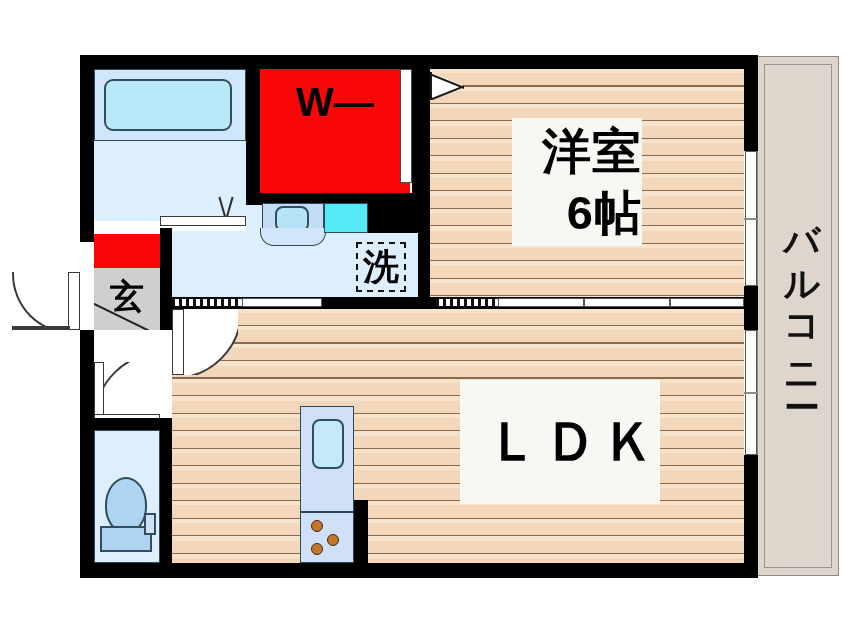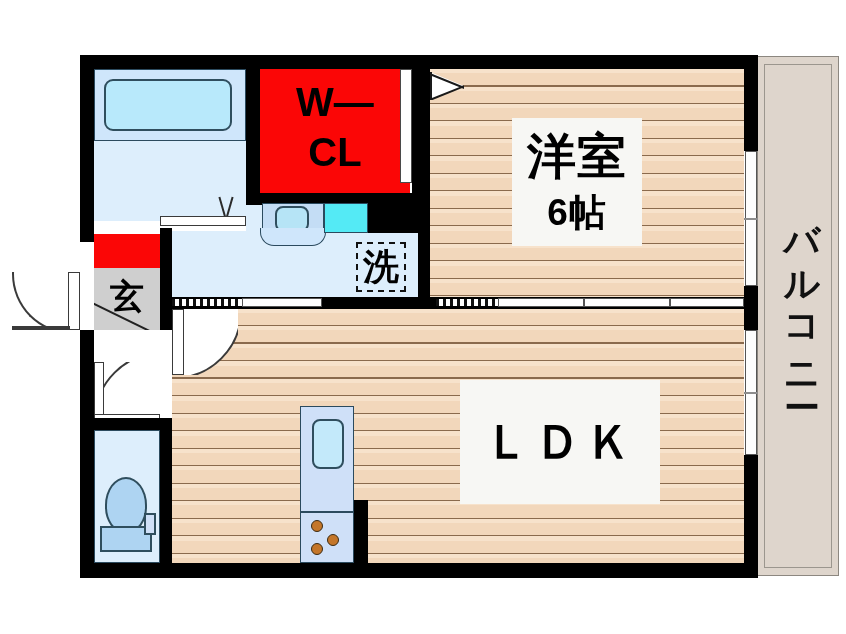--- a/index.html
+++ b/index.html
@@ -19,21 +19,21 @@
         #8a6a4d 16px, #8a6a4d 17.5px);
   }
   .wet-plain{background:#ddeefc;}
   .red{background:#fb0606;}
   .gray{background:#cfcfcf;}
   .balcony-fill{background:#ded5cc;border:1px solid #6f6a63;}
   .whitefill{background:#ffffff;}
 
   
   .lbl{position:absolute;background:#f7f7f4;display:flex;
-       align-items:center;justify-content:center;flex-direction:column;
+       align-items:flex-end;justify-content:center;flex-direction:column;
        color:#000;font-weight:bold;line-height:1.02;letter-spacing:1px;gap:12px;}
   .lbl-red{font-size:40px;background:transparent;color:#000;}
   .vert{writing-mode:vertical-rl;text-orientation:upright;
         font-size:36px;font-weight:bold;letter-spacing:6px;}
 
   
   .tub-outer{background:#cfe6fb;border:1px solid #2b4a5e;}
   .tub-inner{background:#b8e9fb;border:2px solid #2f4e5e;border-radius:9px;}
   .basin-top{background:#c4ddf5;border:1px solid #2b4a5e;}
   .basin-bowl{background:#b6e4f6;border:2px solid #2f4e5e;border-radius:8px;}
@@ -91,21 +91,20 @@
     <div class="abs" style="left:12px;top:0px;width:2px;height:24px;background:#2b2b2b;
          transform:rotate(-16deg);transform-origin:bottom center;"></div>
     <div class="abs" style="left:12px;top:0px;width:2px;height:24px;background:#2b2b2b;
          transform:rotate(16deg);transform-origin:bottom center;"></div>
   </div>
   <div class="abs whitefill" style="left:160px;top:216px;width:86px;height:10px;border:1px solid #3a3a3a;"></div>
 
   <div class="abs wall" style="left:246px;top:55px;width:14px;height:166px;"></div>
   <div class="abs red" style="left:260px;top:69px;width:150px;height:124px;"></div>
   <div class="abs lbl-red" style="left:260px;top:78px;width:150px;height:48px;display:flex;align-items:center;justify-content:center;font-weight:bold;">W—</div>
-  <div class="abs lbl-red" style="left:260px;top:126px;width:150px;height:52px;display:flex;align-items:center;justify-content:center;font-weight:bold;">CL</div>
 
   <div class="abs whitefill" style="left:400px;top:69px;width:12px;height:114px;border:1px solid #4a4a4a;"></div>
   <div class="abs wall" style="left:260px;top:193px;width:164px;height:12px;"></div>
 
   <div class="abs wet-plain" style="left:246px;top:205px;width:172px;height:28px;"></div>
   <div class="abs wet-plain" style="left:160px;top:231px;width:258px;height:66px;"></div>
 
   <div class="abs basin-top" style="left:262px;top:203px;width:62px;height:32px;"></div>
   <div class="abs basin-bowl" style="left:275px;top:206px;width:34px;height:26px;"></div>
   <div class="abs" style="left:260px;top:228px;width:66px;height:18px;background:#cfe6fb;
@@ -171,32 +170,32 @@
   <div class="abs" style="left:430px;top:72px;width:34px;height:28px;overflow:hidden;">
     <div style="position:absolute;left:0;top:0;width:2px;height:28px;background:#1a1a1a;"></div>
     <div style="position:absolute;left:0;top:1px;width:38px;height:1.6px;background:#1a1a1a;
                 transform:rotate(22deg);transform-origin:left top;"></div>
     <div style="position:absolute;left:0;top:27px;width:38px;height:1.6px;background:#1a1a1a;
                 transform:rotate(-22deg);transform-origin:left bottom;"></div>
   </div>
 
   <div class="lbl" style="left:512px;top:118px;width:130px;height:128px;">
     <span style="font-size:49px;">洋室</span>
-    <span style="font-size:37px;">6帖</span>
+    <span style="font-size:47px;">6帖</span>
   </div>
 
   <div class="abs wall" style="left:418px;top:297px;width:340px;height:12px;"></div>
   <div class="abs slide-dot" style="left:436px;top:299px;width:62px;height:7px;"></div>
   <div class="abs slide" style="left:498px;top:298px;width:86px;height:9px;"></div>
   <div class="abs slide" style="left:584px;top:298px;width:86px;height:9px;"></div>
   <div class="abs slide" style="left:670px;top:298px;width:74px;height:9px;"></div>
 
   <div class="abs floor" style="left:172px;top:309px;width:572px;height:254px;"></div>
   <div class="lbl" style="left:460px;top:380px;width:200px;height:124px;">
-    <span style="font-size:47px;letter-spacing:4px;">ＬＤＫ</span>
+    <span style="font-size:54px;letter-spacing:4px;">ＬＤＫ</span>
   </div>
 
   <div class="arcwrap" style="left:172px;top:309px;width:66px;height:66px;">
     <div class="arc" style="left:-66px;top:-66px;width:132px;height:132px;border-radius:50%;
          background:#ffffff;border-color:#3a3a3a;"></div>
   </div>
   <div class="abs leaf" style="left:172px;top:309px;width:12px;height:66px;"></div>
 
   <div class="abs kit-body" style="left:300px;top:406px;width:54px;height:106px;"></div>
   <div class="abs sink" style="left:312px;top:419px;width:32px;height:50px;"></div>

